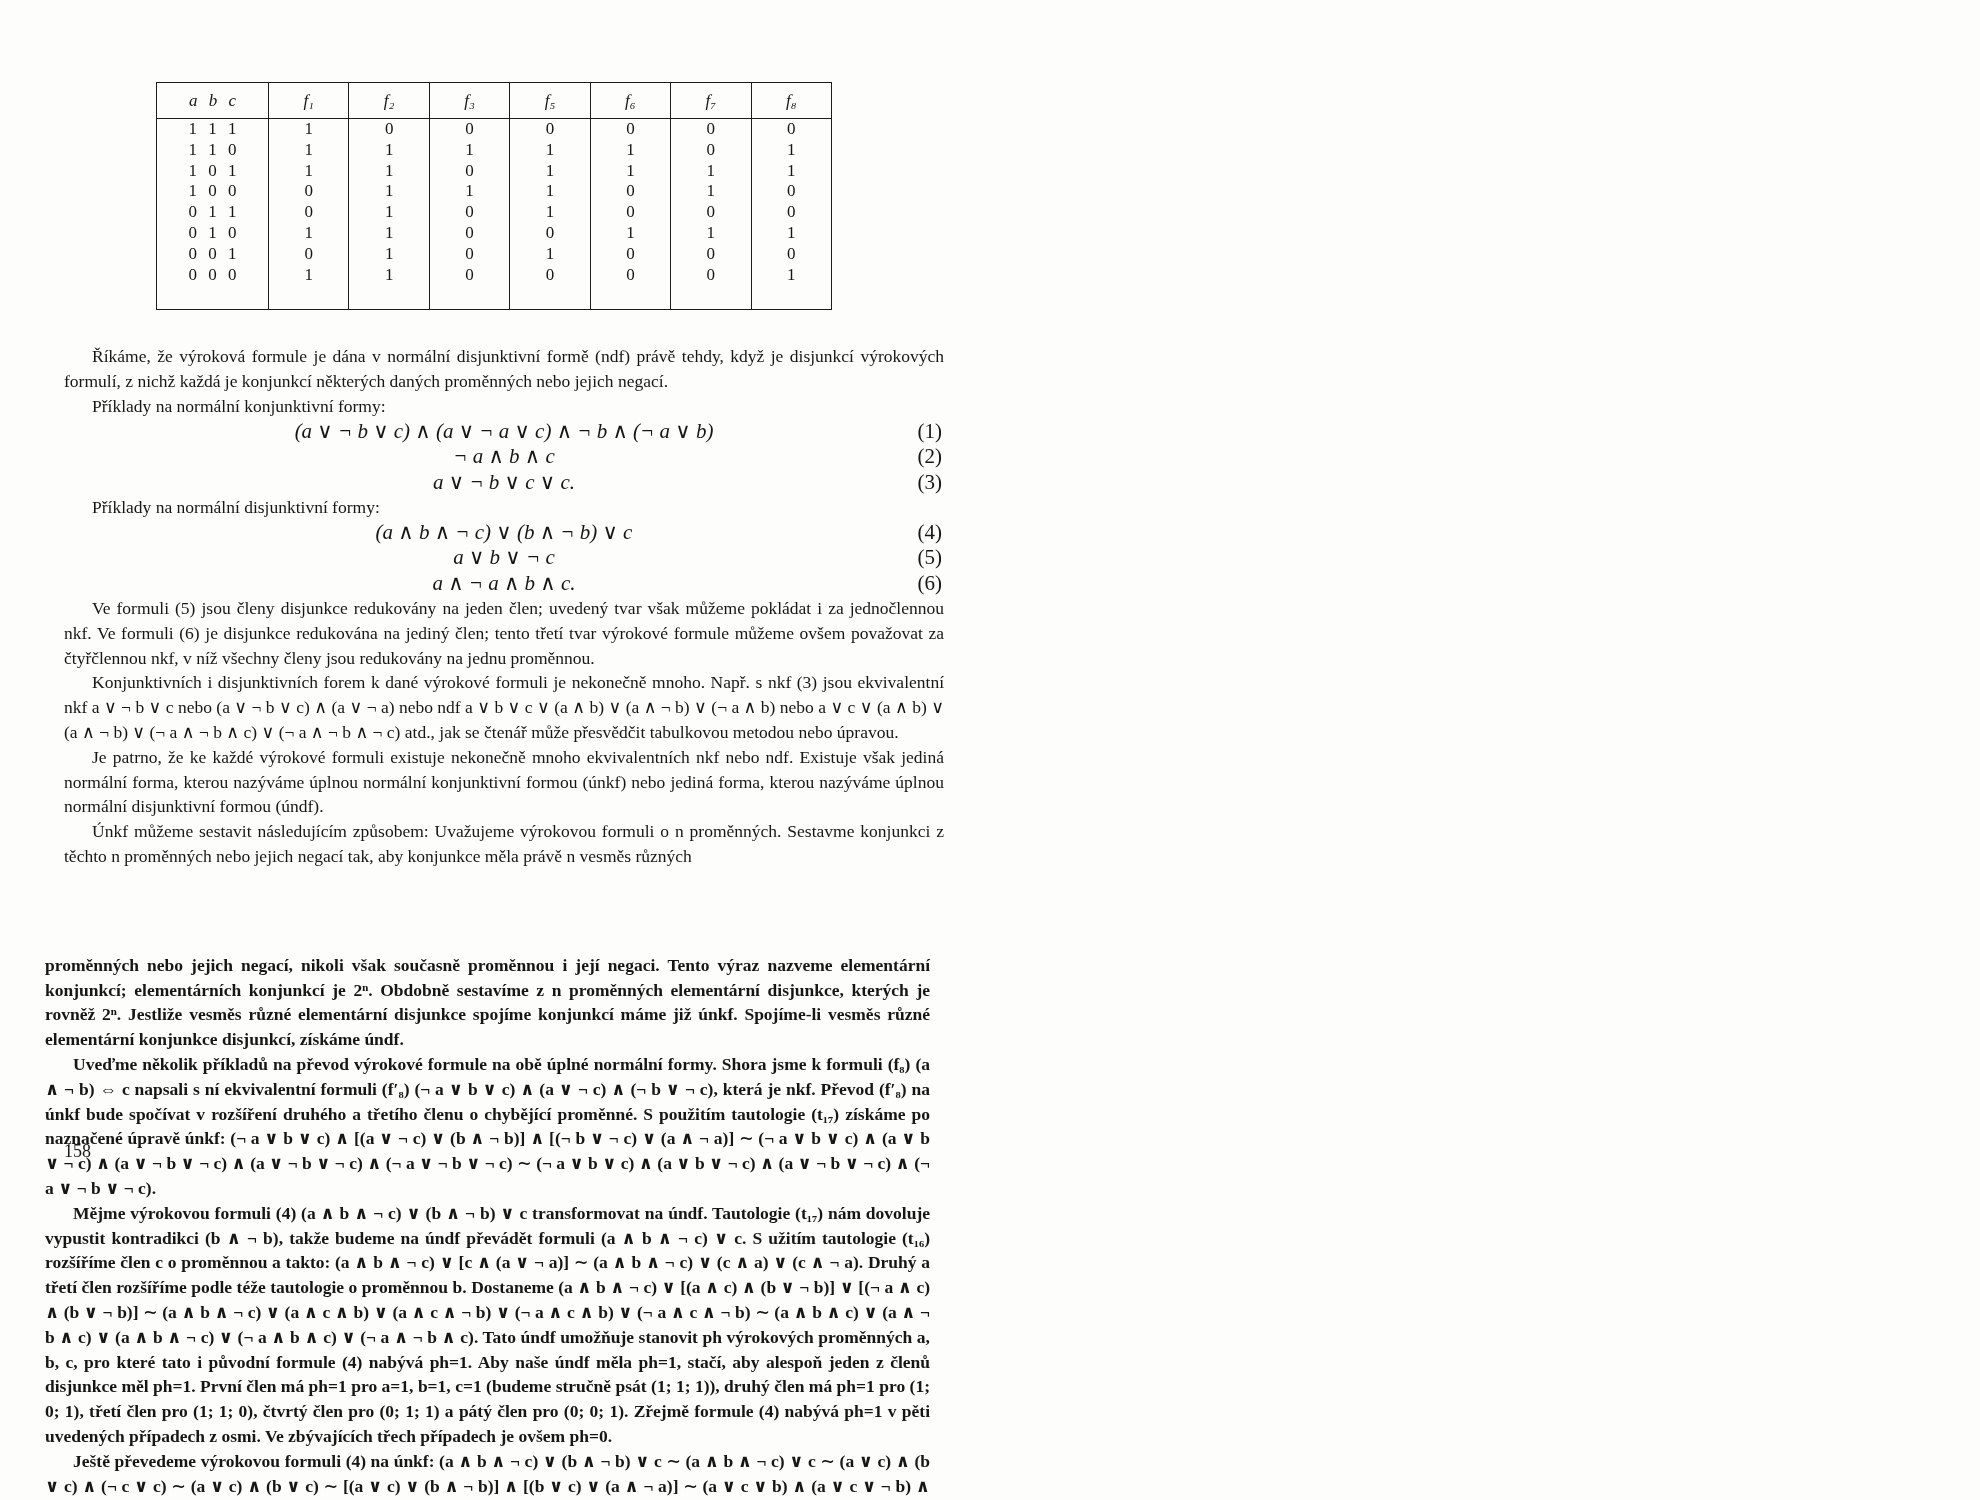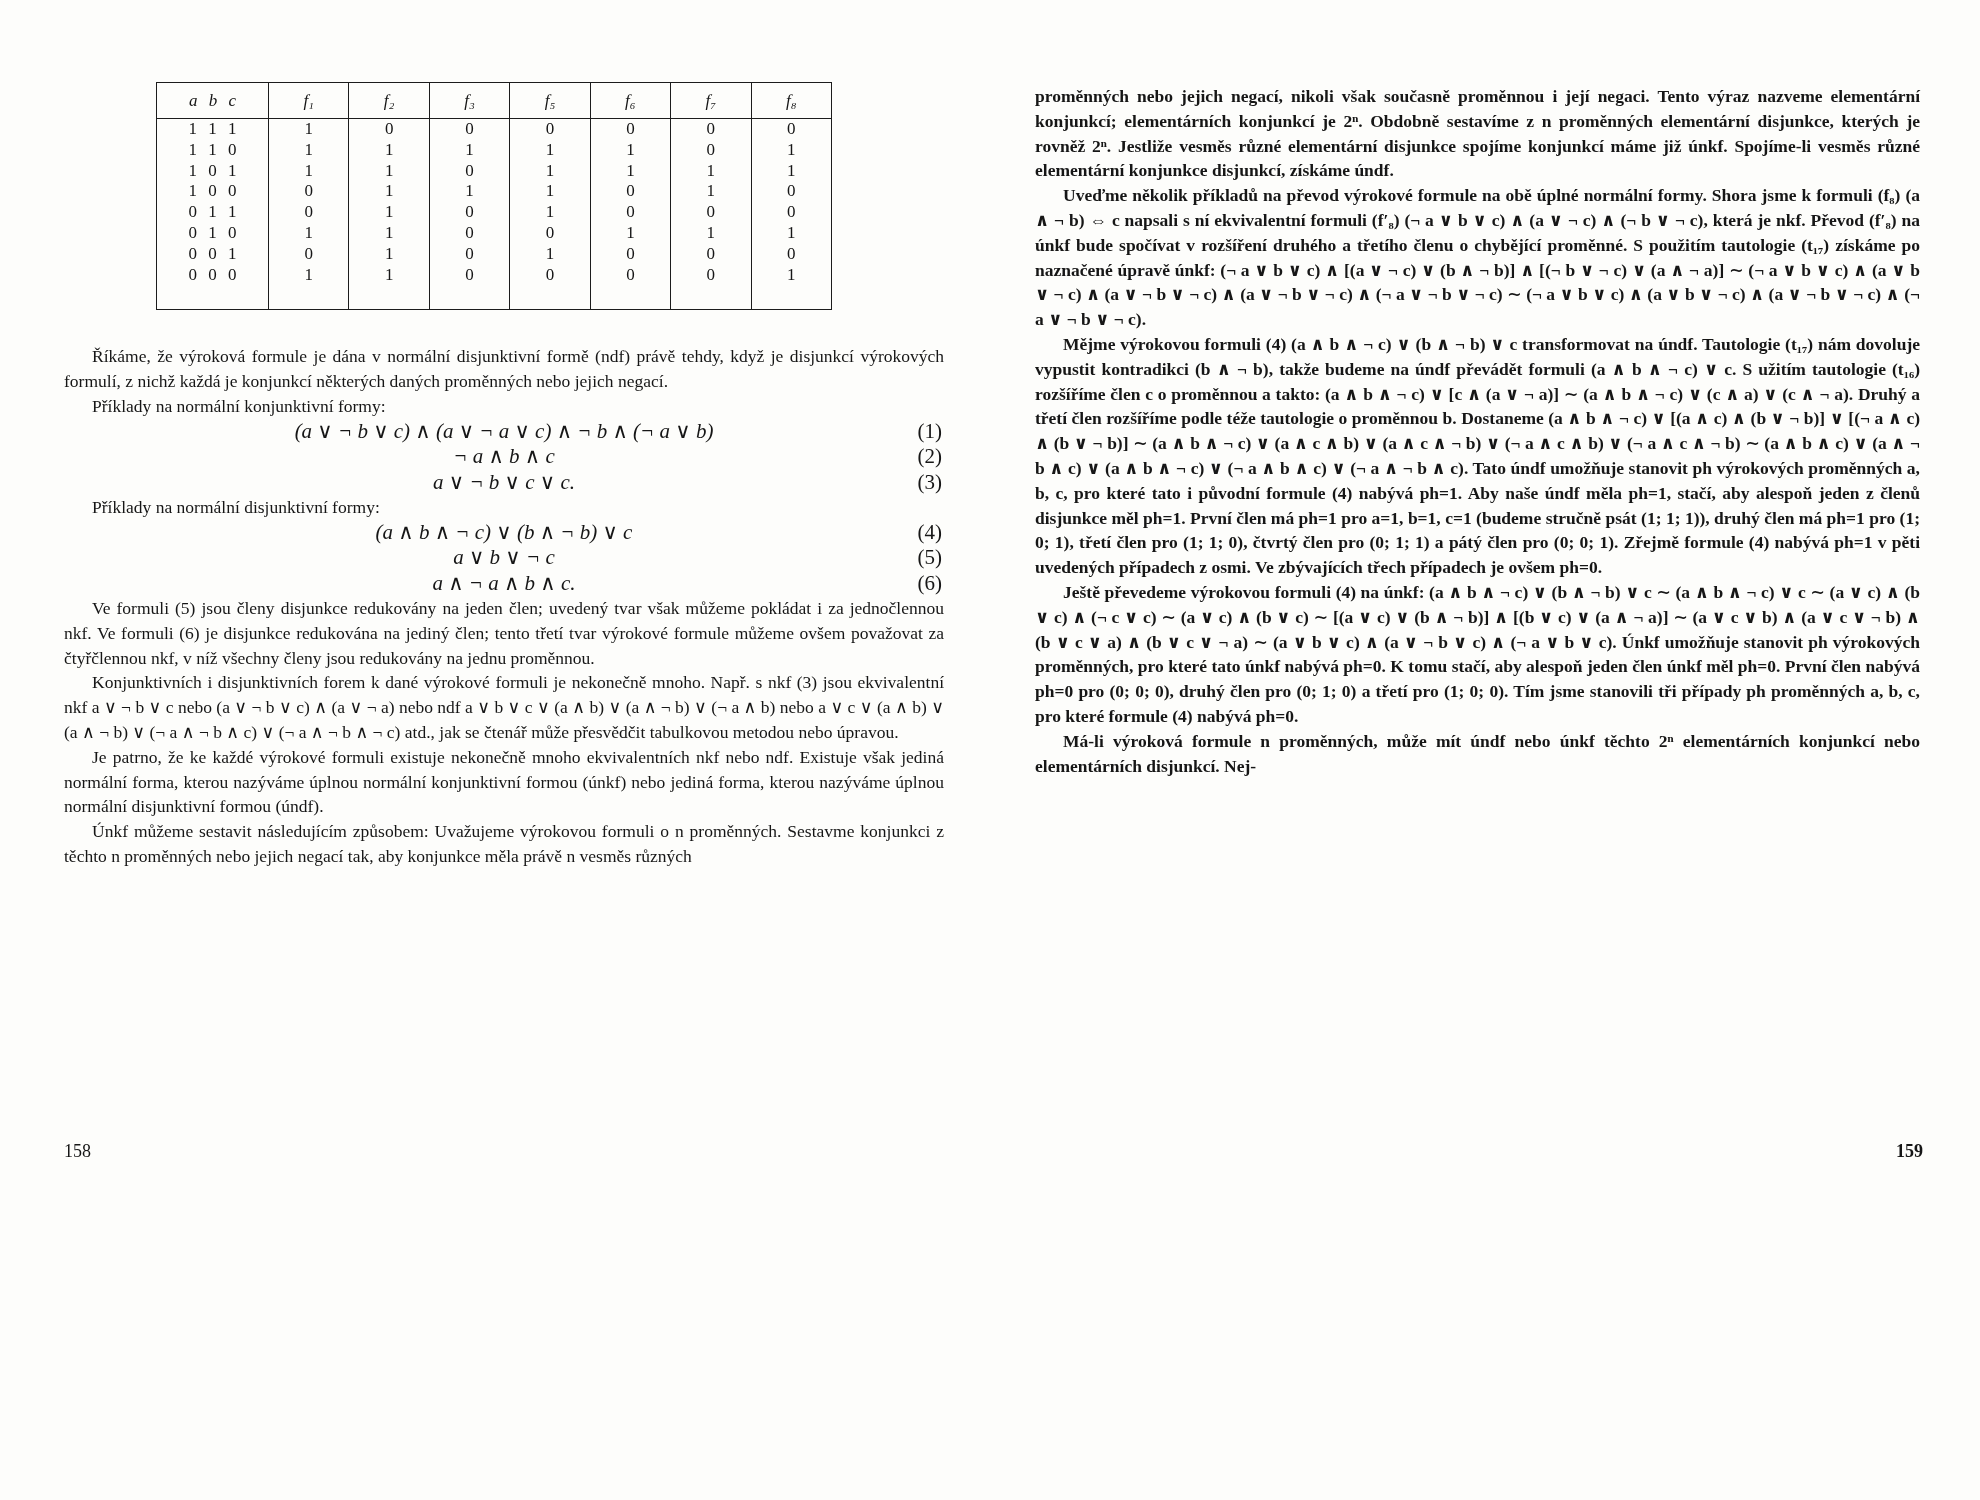--- a/index.html
+++ b/index.html
@@ -6,21 +6,21 @@
   html, body { margin: 0; padding: 0; }
   body {
     width: 1980px;
     height: 1500px;
     background: #fdfdfb;
     color: #161616;
     font-family: "Liberation Serif", "DejaVu Serif", serif;
     position: relative;
     overflow: hidden;
   }
-  .spread { display: flex; width: 1980px; height: 1500px; }
+  .spread { display: flex; width: 1980px; height: 1500px; flex-direction: column; }
   .page { position: relative; height: 100%; }
   .page-left  { width: 990px; padding: 80px 46px 0 64px; }
   .page-right { width: 990px; padding: 84px 60px 0 45px; font-weight: bold; }
 
   .para {
     margin: 0;
     font-size: 17.5px;
     line-height: 24.8px;
     text-align: justify;
   }

